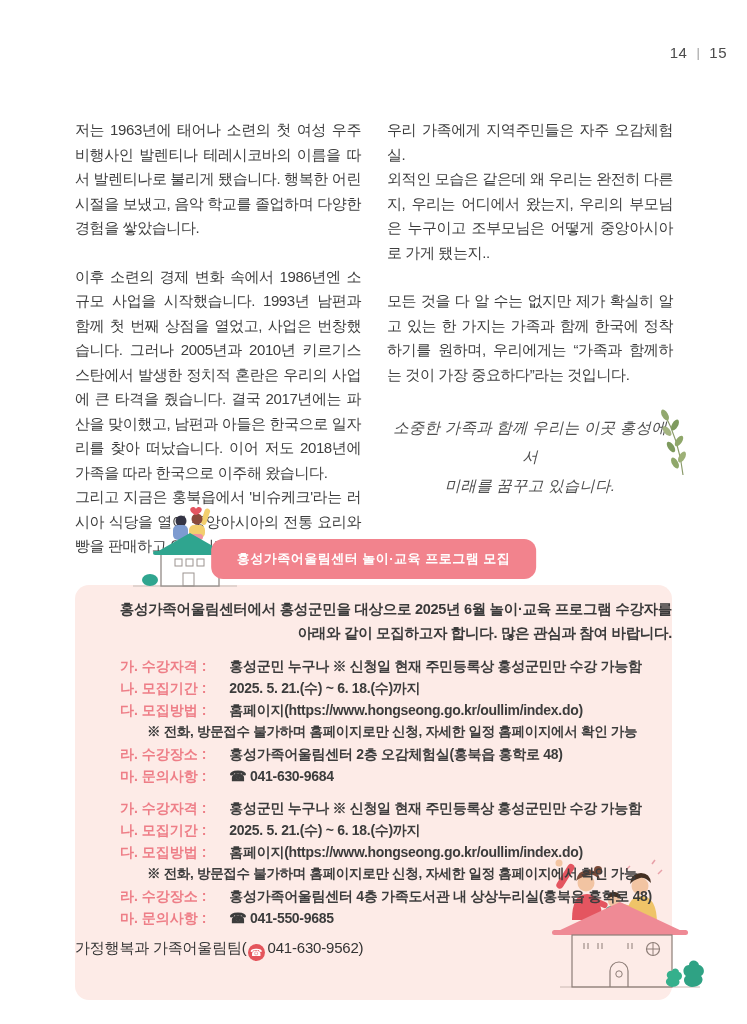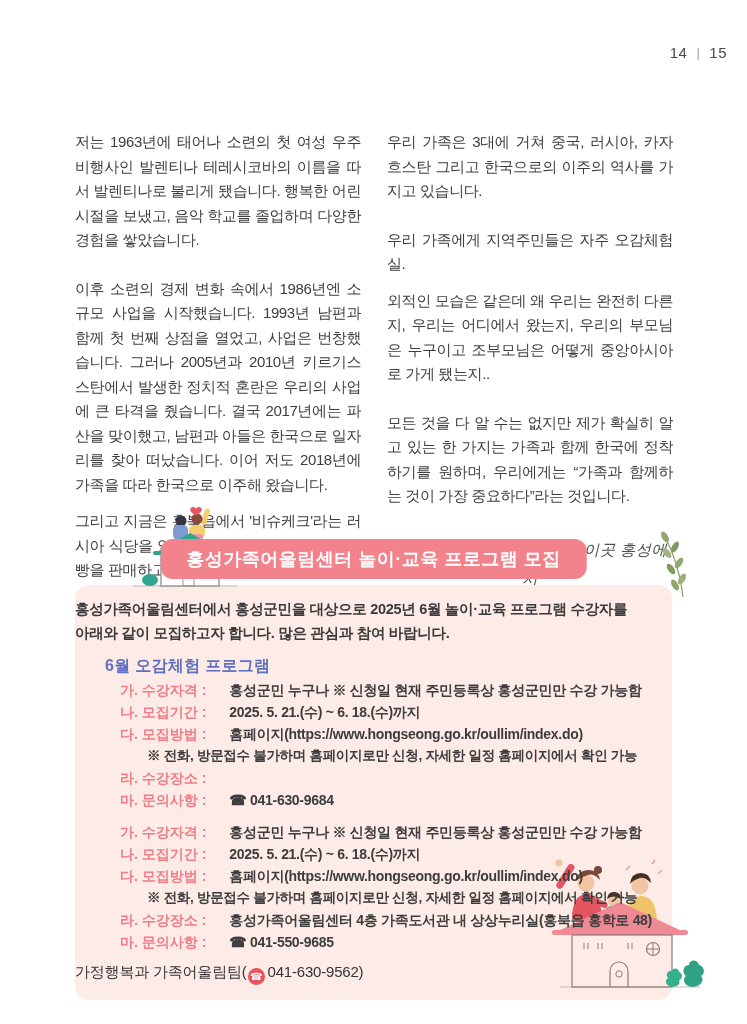--- a/index.html
+++ b/index.html
@@ -12,43 +12,43 @@
   
   .page-num {
     position:absolute; top:44px; right:56px; font-size:15px; color:#4b4b4b;
     display:flex; align-items:center; gap:9px; letter-spacing:0.5px;
   }
   .page-num .sep { color:#a0a0a0; font-size:13px; }
 
   
   .article { position:absolute; left:75px; top:118px; width:598px; display:flex; gap:26px; }
   .colm { flex:1; min-width:0; font-size:15px; line-height:24.5px; text-align:justify; letter-spacing:-0.4px; color:var(--body_text,#3d3d3d); }
-  .colm p { margin:12px 0 24px 0; }
+  .colm p { margin:0 0 24px 0; }
   .colm p.nogap { margin-bottom:0; }
 
   
   .closing { position:relative; margin-top:26px; text-align:center; font-size:15.5px; line-height:29px;
              color:#4e4e4e; font-style:italic; letter-spacing:0.2px; }
   .leaf-ill { position:absolute; right:-16px; top:-10px; }
 
   
   .notice {
     position:absolute; left:75px; top:585px; width:597px; height:415px;
     background:var(--notice_bg,#fdebe7); border-radius:14px;
   }
   .banner {
     position:absolute; top:-46px; left:50%; transform:translateX(-50%);
     height:40px; line-height:40px; padding:0 26px; white-space:nowrap;
     background:var(--banner_bg,#f2838d); border-radius:12px;
-    color:#ffffff; font-weight:700; font-size:18px; letter-spacing:0.5px; z-index:2;
+    color:#ffffff; font-weight:700; font-size:13px; letter-spacing:0.5px; z-index:2;
   }
   .house-ill { position:absolute; top:-82px; left:42px; z-index:1; }
   .family-ill { position:absolute; right:-33px; bottom:8px; z-index:0; }
 
-  .notice-intro { padding-top:13px; text-align:left; font-size:14.5px; font-weight:700;
+  .notice-intro { padding-top:13px; text-align:right; font-size:14.5px; font-weight:700;
                   line-height:23.5px; color:#3a3a3a; letter-spacing:-0.3px; position:relative; z-index:1; }
   .program { margin:10px 0 0 30px; position:relative; z-index:1; }
   .program-title { font-size:16px; font-weight:800; color:var(--program_title,#6070bf); letter-spacing:0.3px; line-height:21px; }
   .rows { margin-left:15px; margin-top:3px; }
   .row { display:flex; font-size:14px; line-height:22px;gap:17px; }
   .row .lbl { color:var(--item_label,#ee7e87); font-weight:700; margin-right:6px; white-space:nowrap; }
   .row .val { color:#3c3c3c; font-weight:600; letter-spacing:-0.3px; }
   .note { margin-left:27px; font-size:13.5px; line-height:22px; color:#3c3c3c; font-weight:700; letter-spacing:-0.3px; }
 
   .notice-footer { margin-top:10px; text-align:left; font-size:15px; font-weight:400; color:#333333;
@@ -70,21 +70,20 @@
     <span>15</span>
   </div>
 
   <div class="article">
     <div class="colm">
       <p>저는 1963년에 태어나 소련의 첫 여성 우주비행사인 발렌티나 테레시코바의 이름을 따서 발렌티나로 불리게 됐습니다. 행복한 어린 시절을 보냈고, 음악 학교를 졸업하며 다양한 경험을 쌓았습니다.</p>
       <p class="nogap">이후 소련의 경제 변화 속에서 1986년엔 소규모 사업을 시작했습니다. 1993년 남편과 함께 첫 번째 상점을 열었고, 사업은 번창했습니다. 그러나 2005년과 2010년 키르기스스탄에서 발생한 정치적 혼란은 우리의 사업에 큰 타격을 줬습니다. 결국 2017년에는 파산을 맞이했고, 남편과 아들은 한국으로 일자리를 찾아 떠났습니다. 이어 저도 2018년에 가족을 따라 한국으로 이주해 왔습니다.</p>
       <p>그리고 지금은 홍북읍에서 '비슈케크'라는 러시아 식당을 열어 중앙아시아의 전통 요리와 빵을 판매하고 있습니다.</p>
     </div>
     <div class="colm">
-      <p>우리 가족은 3대에 거쳐 중국, 러시아, 카자흐스탄 그리고 한국으로의 이주의 역사를 가지고 있습니다.</p>
       <p class="nogap">우리 가족에게 지역주민들은 자주 오감체험실.</p>
       <p>외적인 모습은 같은데 왜 우리는 완전히 다른지, 우리는 어디에서 왔는지, 우리의 부모님은 누구이고 조부모님은 어떻게 중앙아시아로 가게 됐는지..</p>
       <p class="nogap">모든 것을 다 알 수는 없지만 제가 확실히 알고 있는 한 가지는 가족과 함께 한국에 정착하기를 원하며, 우리에게는 “가족과 함께하는 것이 가장 중요하다”라는 것입니다.</p>
 
       <div class="closing">
         <div>소중한 가족과 함께 우리는 이곳 홍성에서</div>
         <div>미래를 꿈꾸고 있습니다.</div>
         <span class="leaf-ill">
           <svg width="34" height="74" viewBox="0 0 34 74">
             <path d="M28,72 C26,52 20,30 8,8" stroke="#8a9a6a" stroke-width="1.2" fill="none"></path>
@@ -125,37 +124,37 @@
         <rect x="36" y="48" width="74" height="4" rx="2" fill="#2fa58f"></rect>
       </svg>
     </span>
 
     <div class="notice-intro">
       <div>홍성가족어울림센터에서 홍성군민을 대상으로 2025년 6월 놀이·교육 프로그램 수강자를</div>
       <div>아래와 같이 모집하고자 합니다. 많은 관심과 참여 바랍니다.</div>
     </div>
 
     <div class="program">
-      <div class="program-title">6월 오감체험 프로그램</div>
       <div class="rows">
         <div class="row">
           <span class="lbl">가. 수강자격 :</span>
           <span class="val">홍성군민 누구나  ※ 신청일 현재 주민등록상 홍성군민만 수강 가능함</span>
         </div>
         <div class="row">
           <span class="lbl">나. 모집기간 :</span>
           <span class="val">2025. 5. 21.(수) ~ 6. 18.(수)까지</span>
         </div>
         <div class="row">
           <span class="lbl">다. 모집방법 :</span>
           <span class="val">홈페이지(https://www.hongseong.go.kr/oullim/index.do)</span>
         </div>
         <div class="note">※ 전화, 방문접수 불가하며 홈페이지로만 신청, 자세한 일정 홈페이지에서 확인 가능</div>
         <div class="row">
           <span class="lbl">라. 수강장소 :</span>
+          <span class="val">홍성가족어울림센터 2층 오감체험실(홍북읍 홍학로 48)</span>
         </div>
         <div class="row">
           <span class="lbl">마. 문의사항 :</span>
           <span class="val">☎ 041-630-9684</span>
         </div>
       </div>
     </div>
 
     <div class="program">
       <div class="rows">

